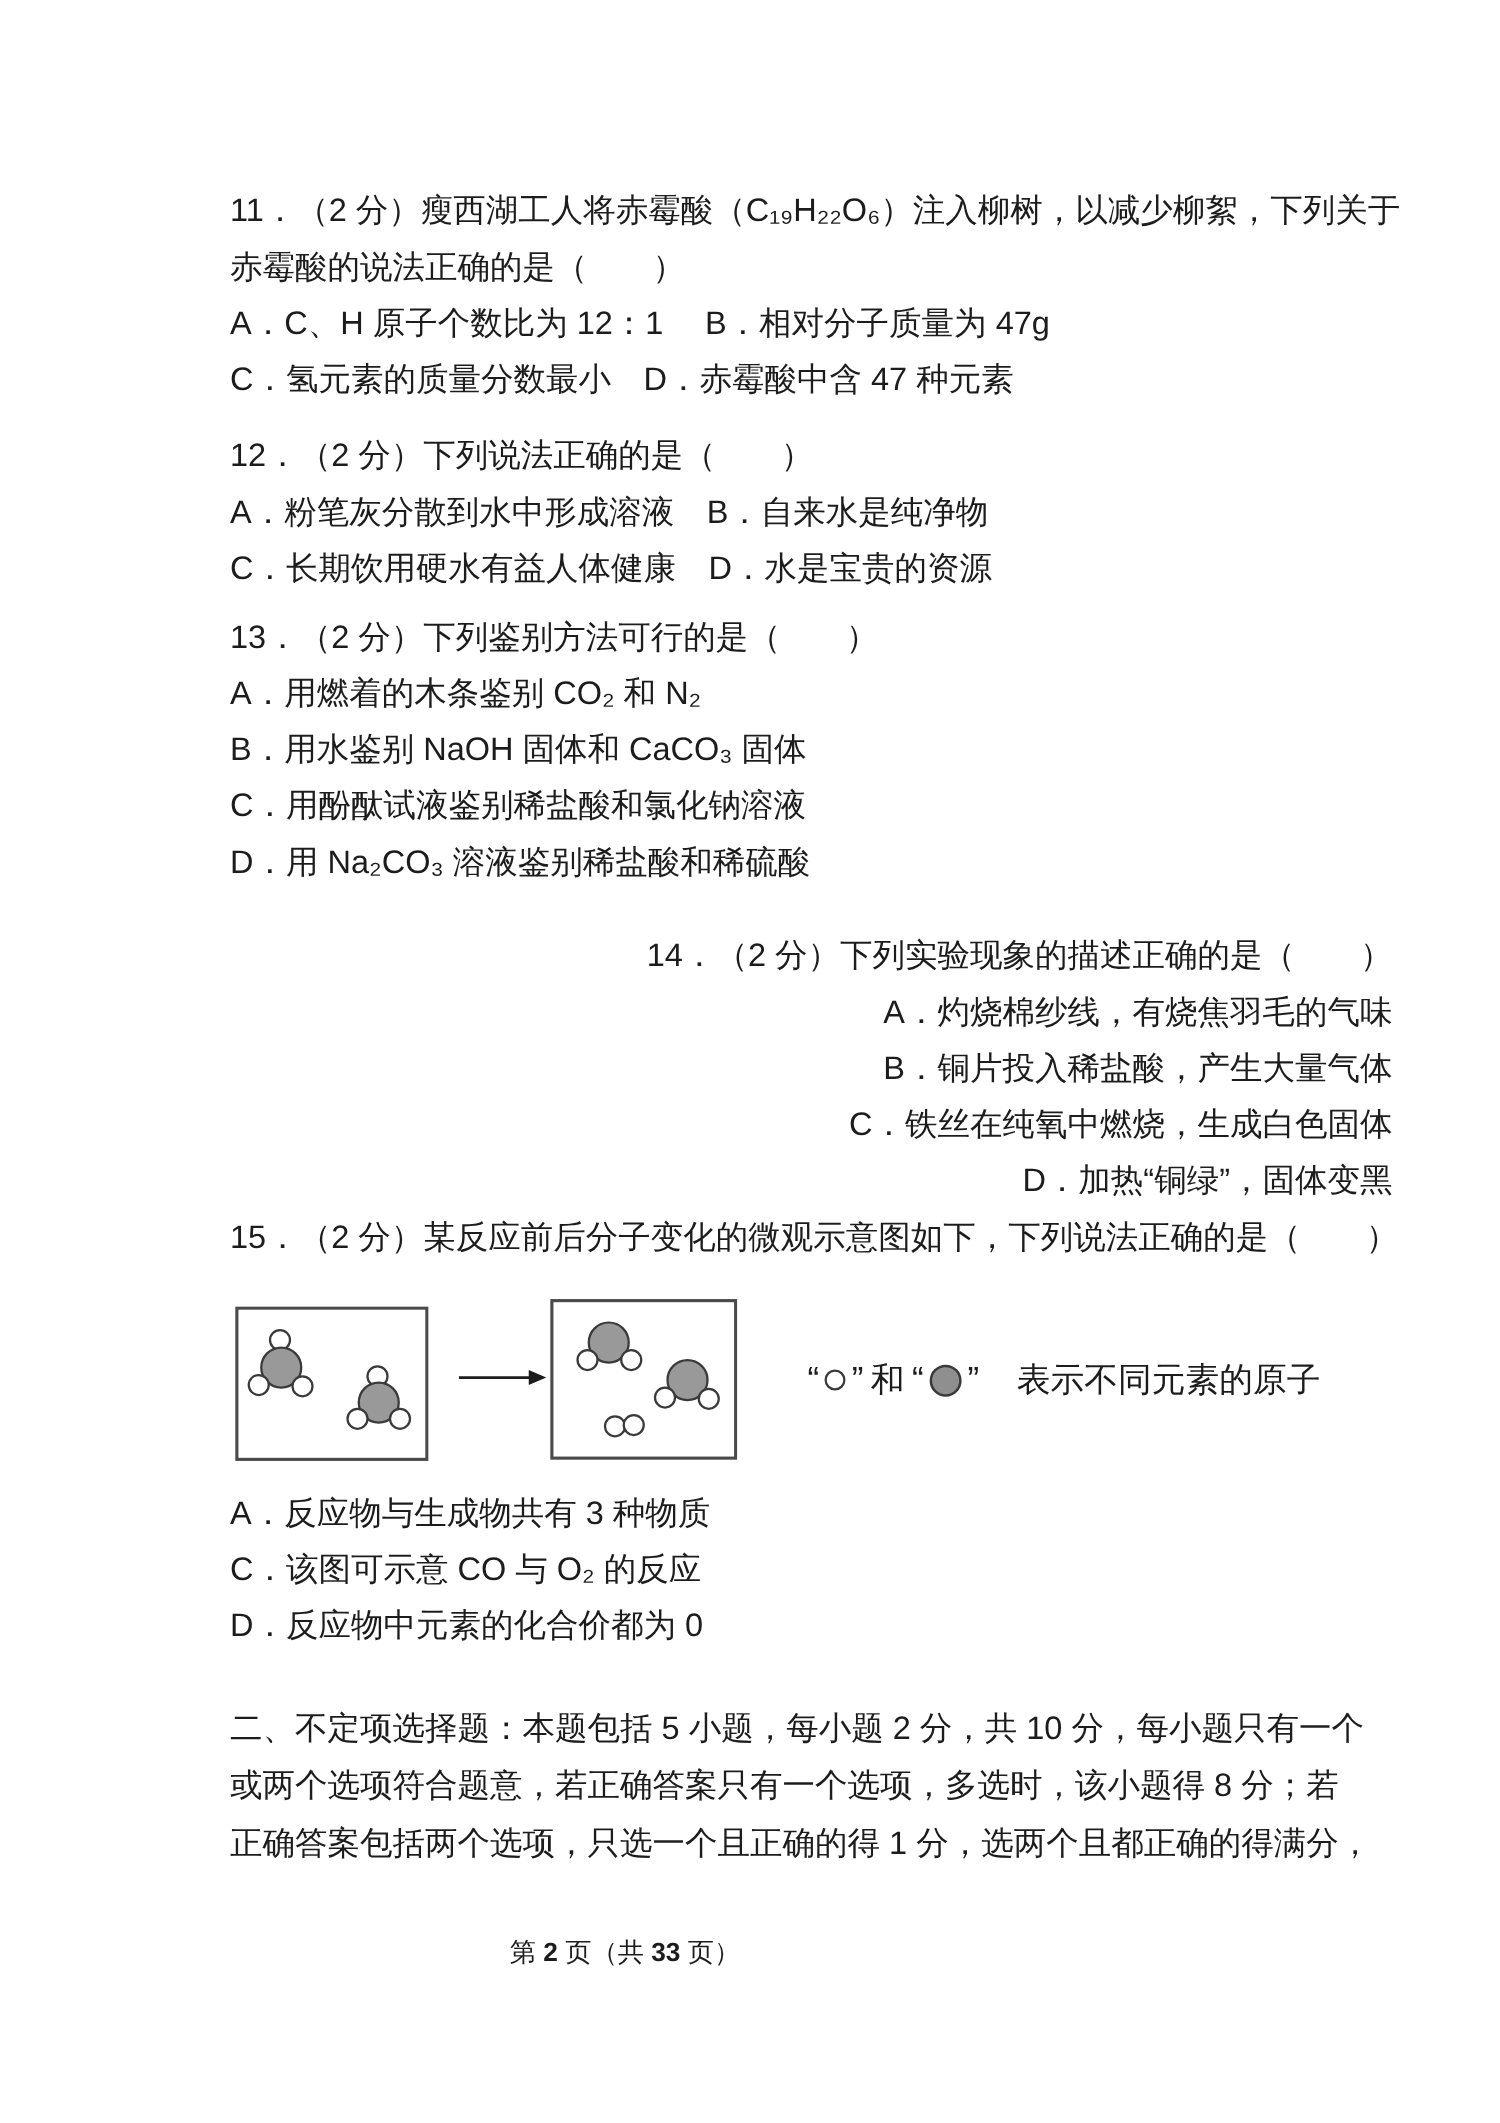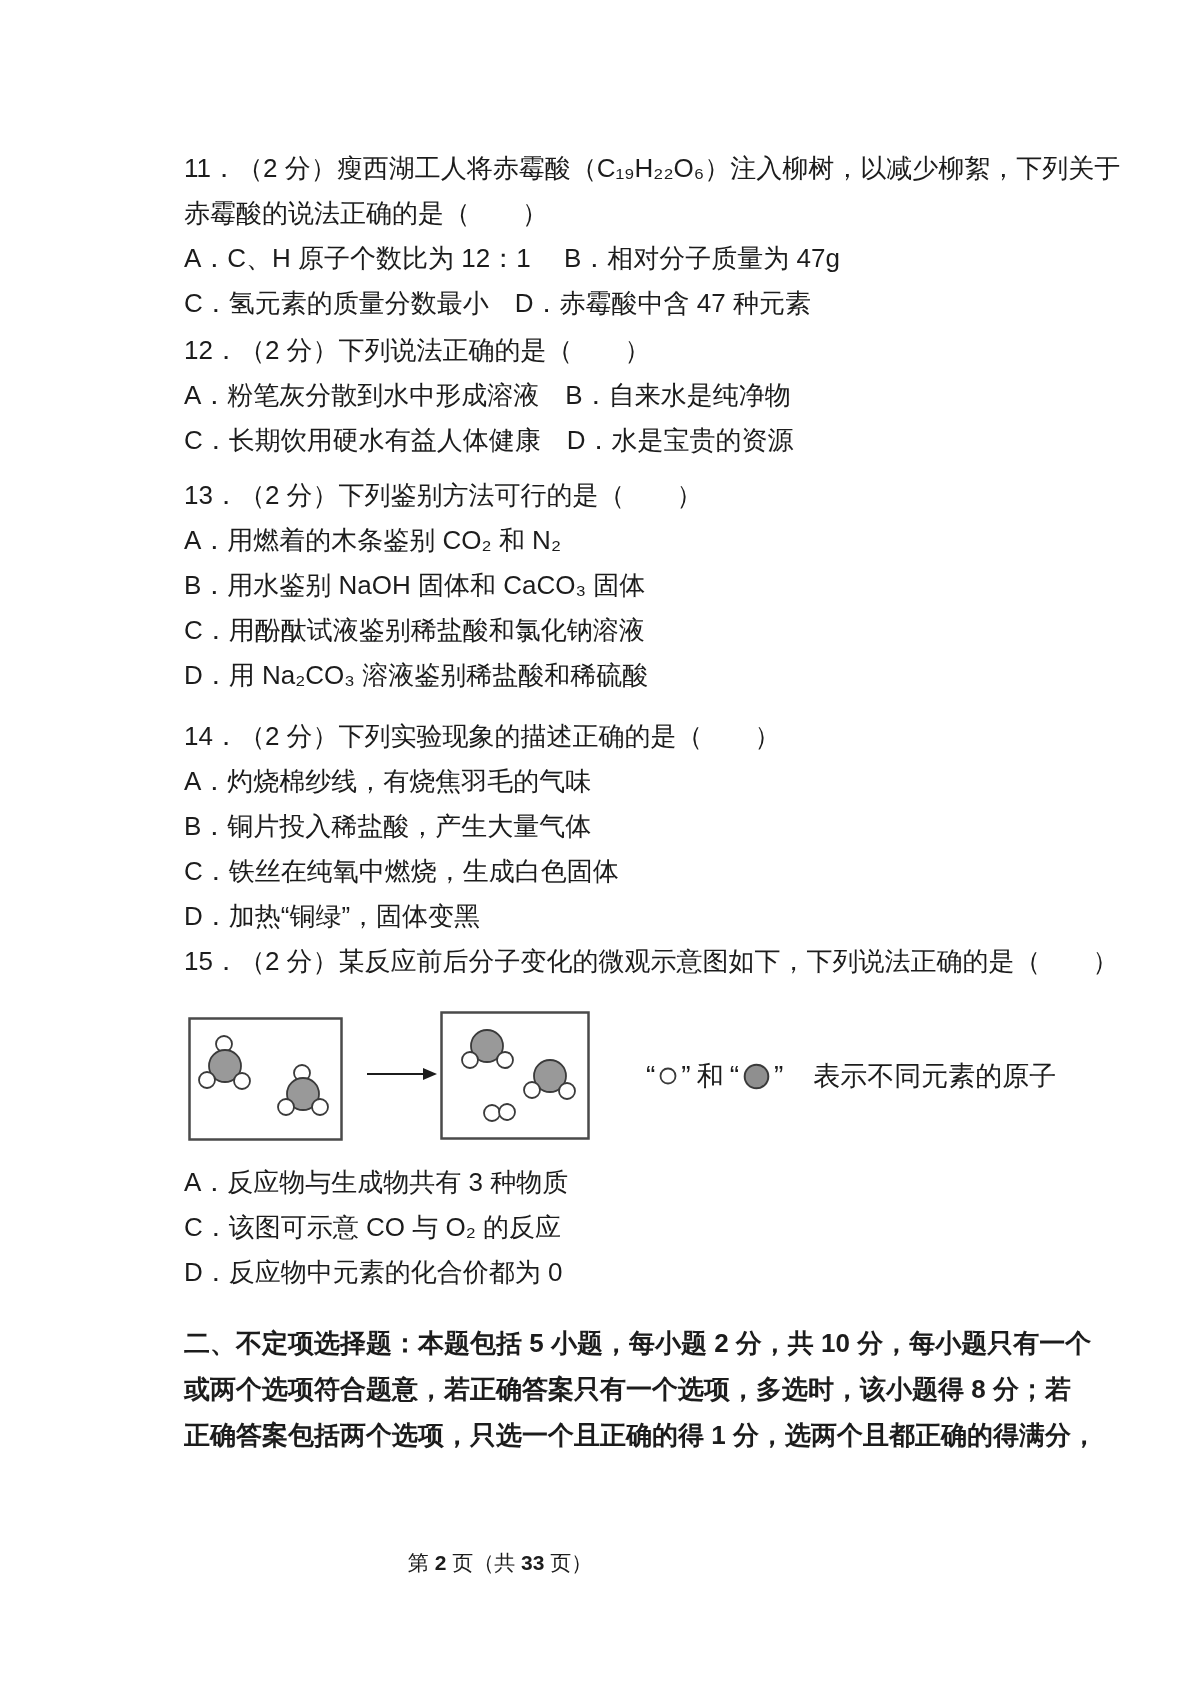--- a/index.html
+++ b/index.html
@@ -17,23 +17,23 @@
     top:146px;
     width:930px;
   }
   .line{
     height:45px;
     line-height:45px;
     font-size:26px;
     white-space:nowrap;
   }
   .question{margin-top:0;}
-  #q12{margin-top:2px;}
+  #q12{margin-top:16px;}
   #q13{margin-top:10px;}
-  #q14{margin-top:16px;}
+  #q14{margin-top:30px;text-align:right;}
   #q15{margin-top:0;}
   .diagram{
     position:relative;
     height:130px;
     margin-top:27px;
     margin-bottom:19px;
   }
   .box-svg{position:absolute;display:block;}
   #reactants-box{left:4px;top:6px;}
   #products-box{left:256px;top:0;}
@@ -43,22 +43,22 @@
     left:458px;top:0;height:130px;
     display:flex;align-items:center;
     font-size:27px;
     white-space:nowrap;
   }
   .legend .q{font-size:28px;margin:0 4px;line-height:1;}
   .legend .conj{margin:0 2px;}
   .legend .desc{margin-left:26px;}
   .legend svg{display:block;}
   .section2{
-    margin-top:25px;
-    font-weight:700;
+    margin-top:36px;
+    font-weight:400;
   }
   .section2 .line{height:46px;line-height:46px;font-size:26px;}
   .footer{
     position:absolute;
     left:0;top:1550px;width:1000px;
     text-align:center;
     font-size:21px;line-height:26px;
     white-space:nowrap;
   }
   .footer .num{font-weight:700;}

